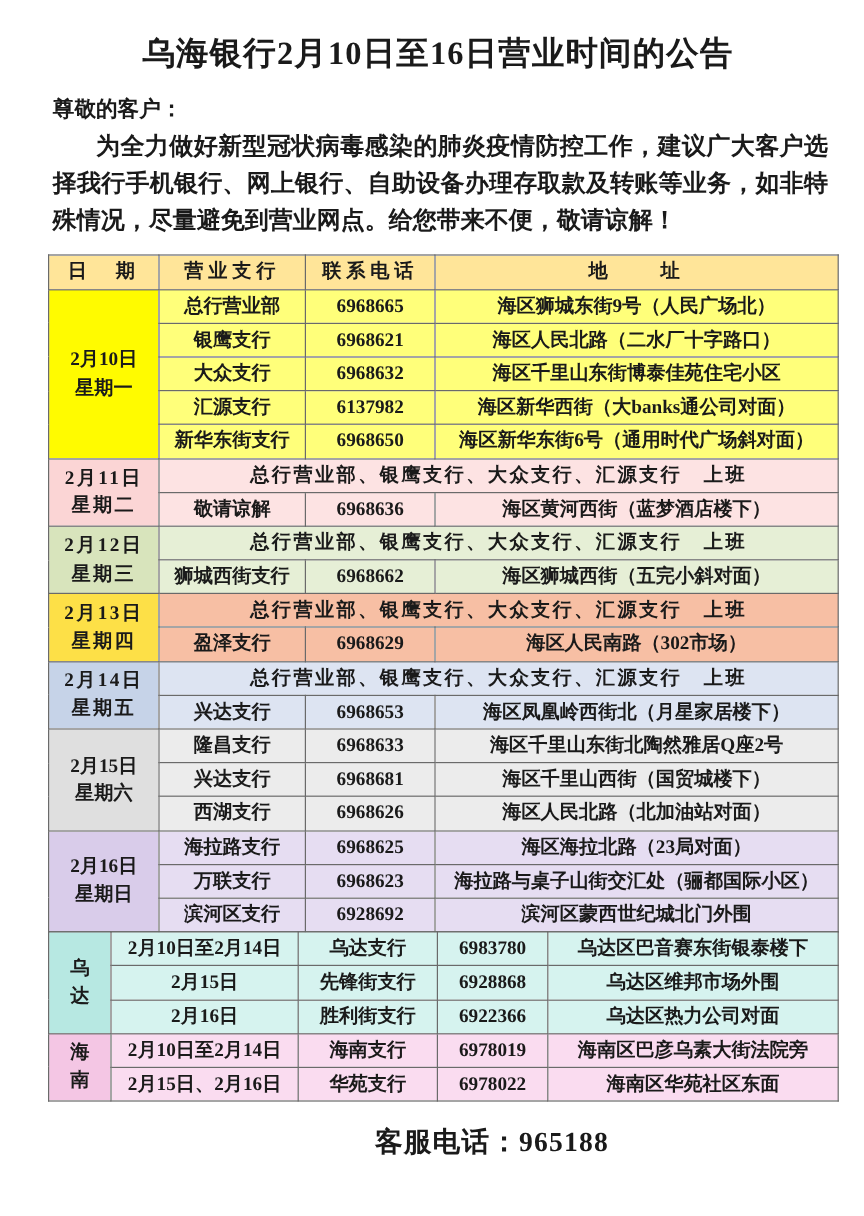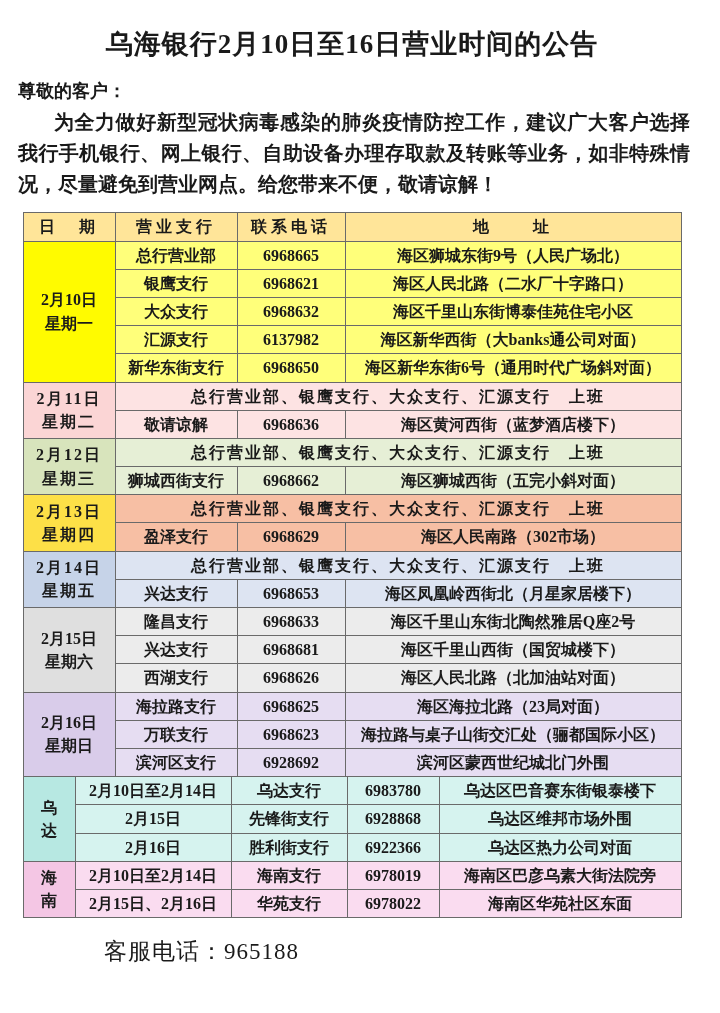--- a/index.html
+++ b/index.html
@@ -12,21 +12,21 @@
     height: 1013px;
     font-family: "Liberation Serif", "DejaVu Serif", serif;
     color: #1a1a1a;
     position: relative;
     overflow: hidden;
   }
   .page {
     width: 720px;
     height: 1013px;
     box-sizing: border-box;
-    padding: 28px 30px 10px 14px;
+    padding: 28px 30px 10px 40px;
     position: relative;
   }
   .doc-title {
     text-align: center;
     font-size: 27px;
     font-weight: bold;
     letter-spacing: 1px;
     margin: 0 0 18px 0;
     line-height: 1.2;
   }
@@ -97,22 +97,22 @@
   .c-magenta2{ background: #fadcf0; }
 
   .footer-hours {
     font-size: 17px;
     font-weight: bold;
     margin: 12px 0 0 62px;
     letter-spacing: 1px;
   }
   .footer-phone {
     font-size: 23px;
-    font-weight: normal;
-    text-align: left;
+    font-weight: bold;
+    text-align: center;
     margin-top: 18px;
     margin-left: 90px;
     letter-spacing: 1px;
   }
   .small-sub {
     font-size: 15px;
   }
 </style>
 </head>
 <body>

